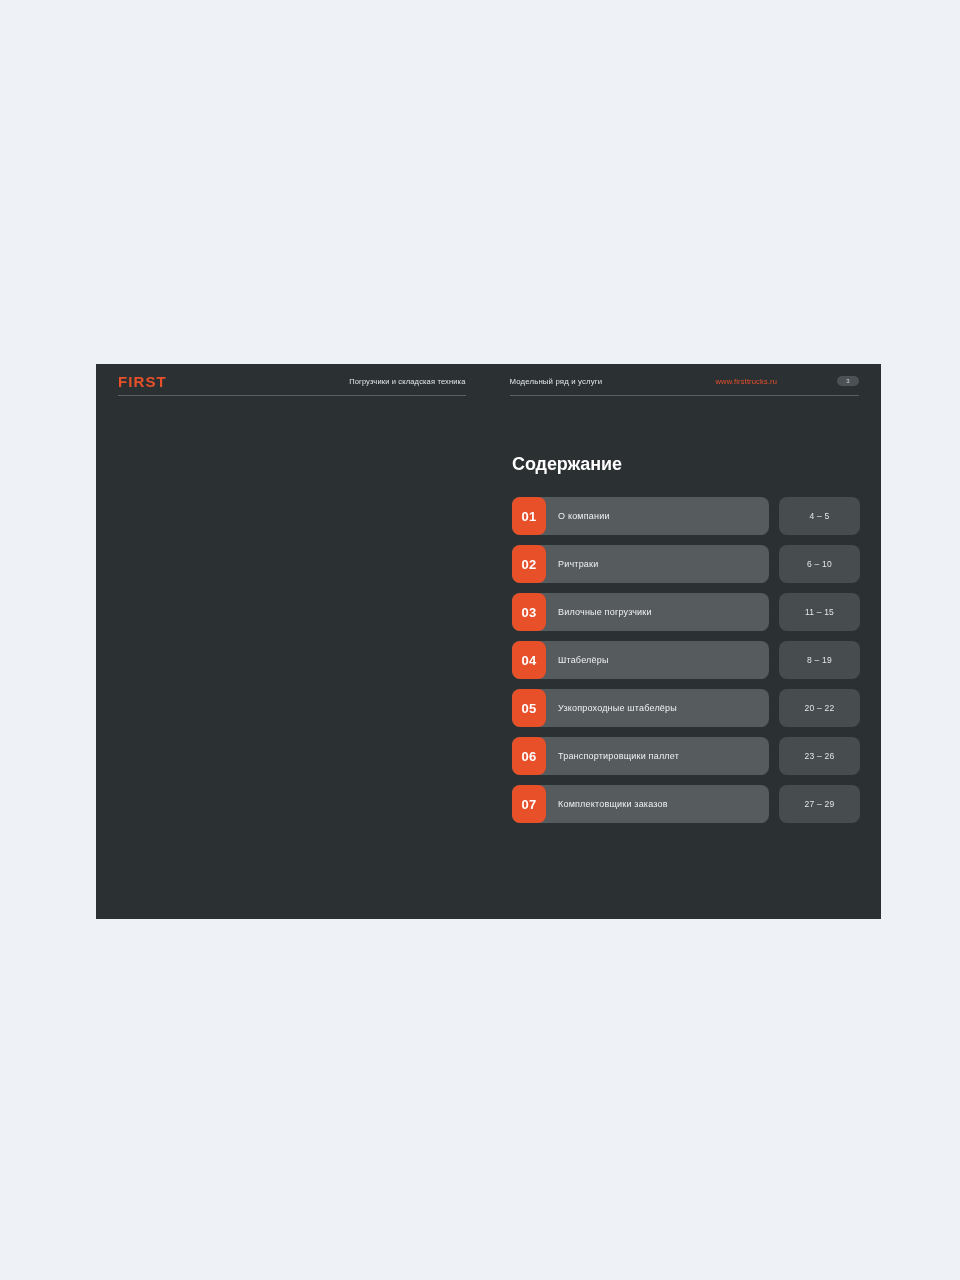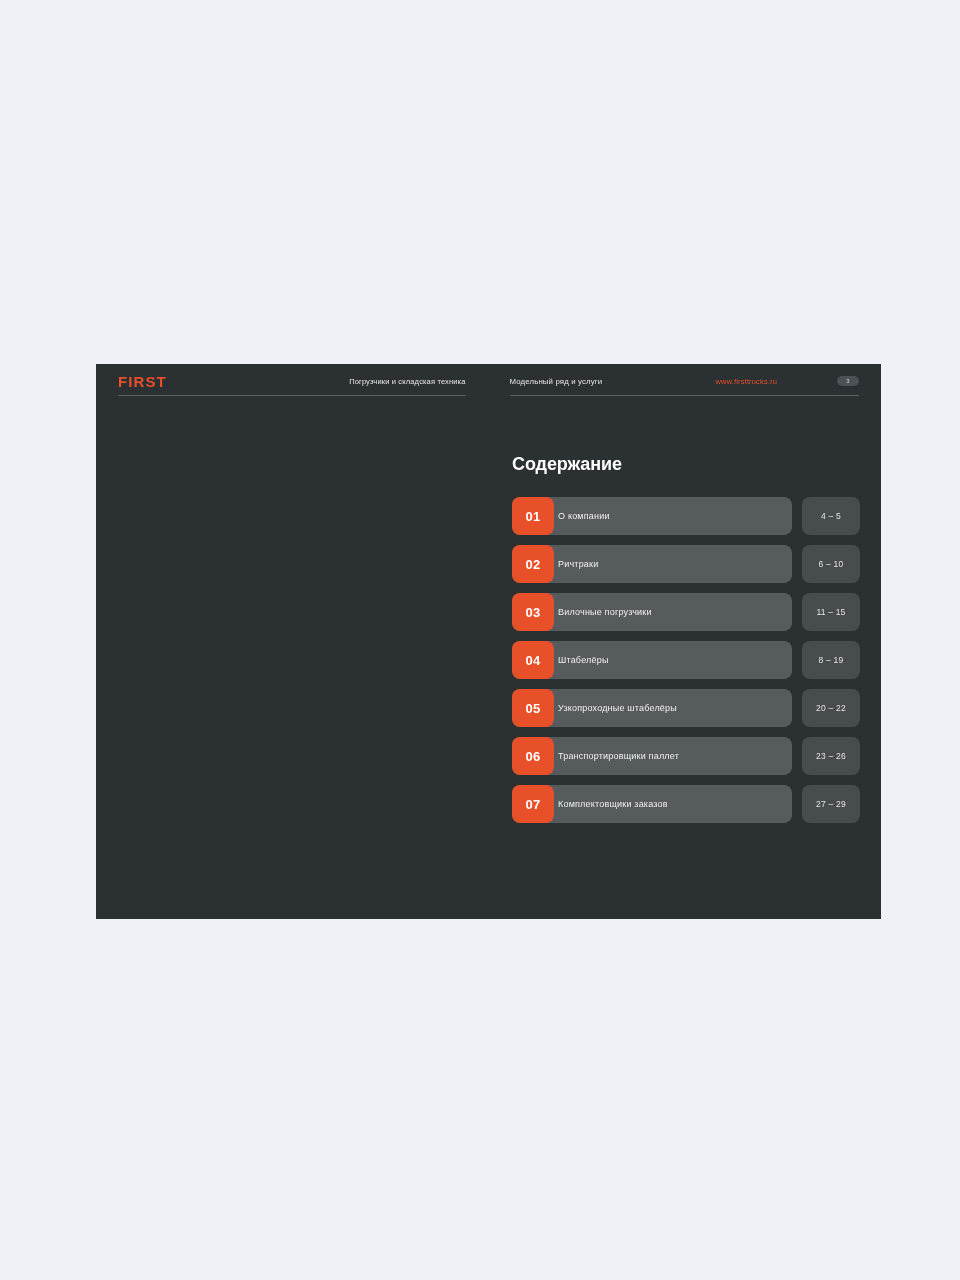--- a/index.html
+++ b/index.html
@@ -151,21 +151,21 @@
     display: flex;
     align-items: center;
     background: #565b5e;
     border-radius: 8px;
   }
 
   .toc-number {
     position: absolute;
     left: 0;
     top: 0;
-    width: 42px;
+    width: 34px;
     height: 38px;
     border-radius: 8px;
     background: #e8502a;
     color: #ffffff;
     font-size: 13px;
     font-weight: bold;
     display: flex;
     align-items: center;
     justify-content: center;
     letter-spacing: 0.2px;
@@ -173,21 +173,21 @@
 
   .toc-label {
     color: #f0f1f2;
     font-size: 9px;
     letter-spacing: 0.2px;
     margin-left: 46px;
     white-space: nowrap;
   }
 
   .toc-pages {
-    width: 58px;
+    width: 81px;
     border-radius: 8px;
     background: #474c4f;
     color: #e4e6e8;
     font-size: 8.5px;
     display: flex;
     align-items: center;
     justify-content: center;
     letter-spacing: 0.2px;
     white-space: nowrap;
   }

